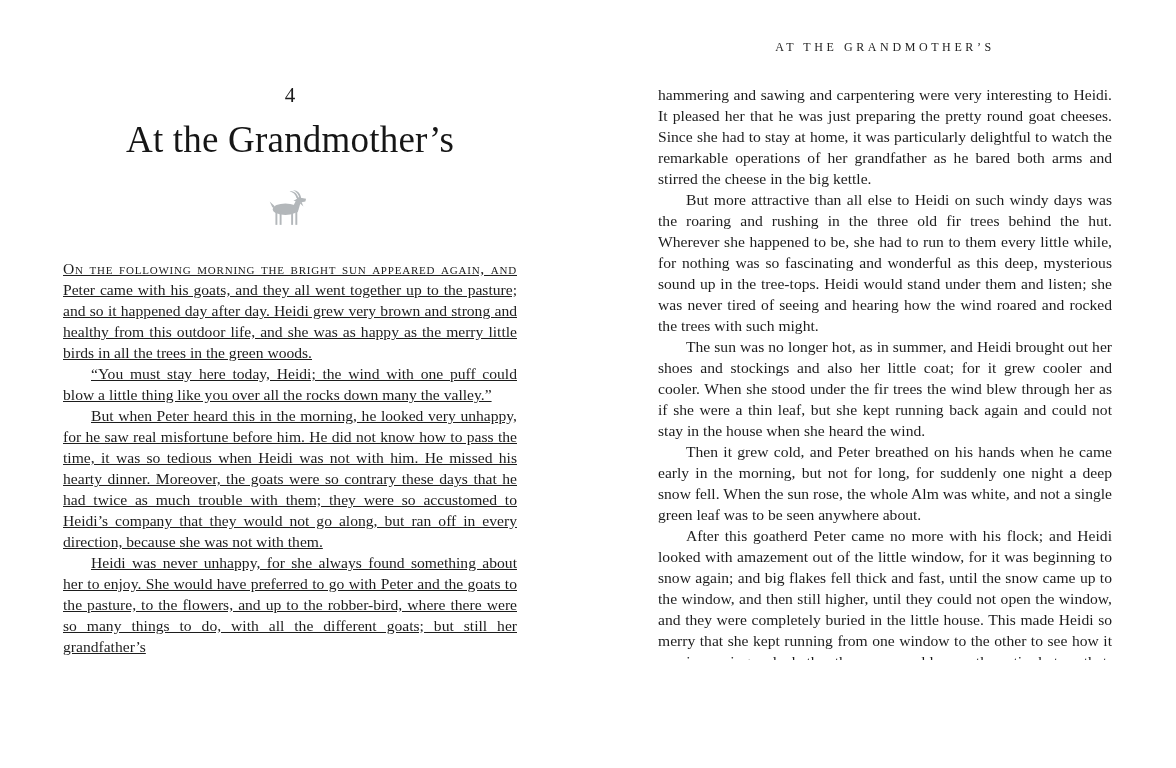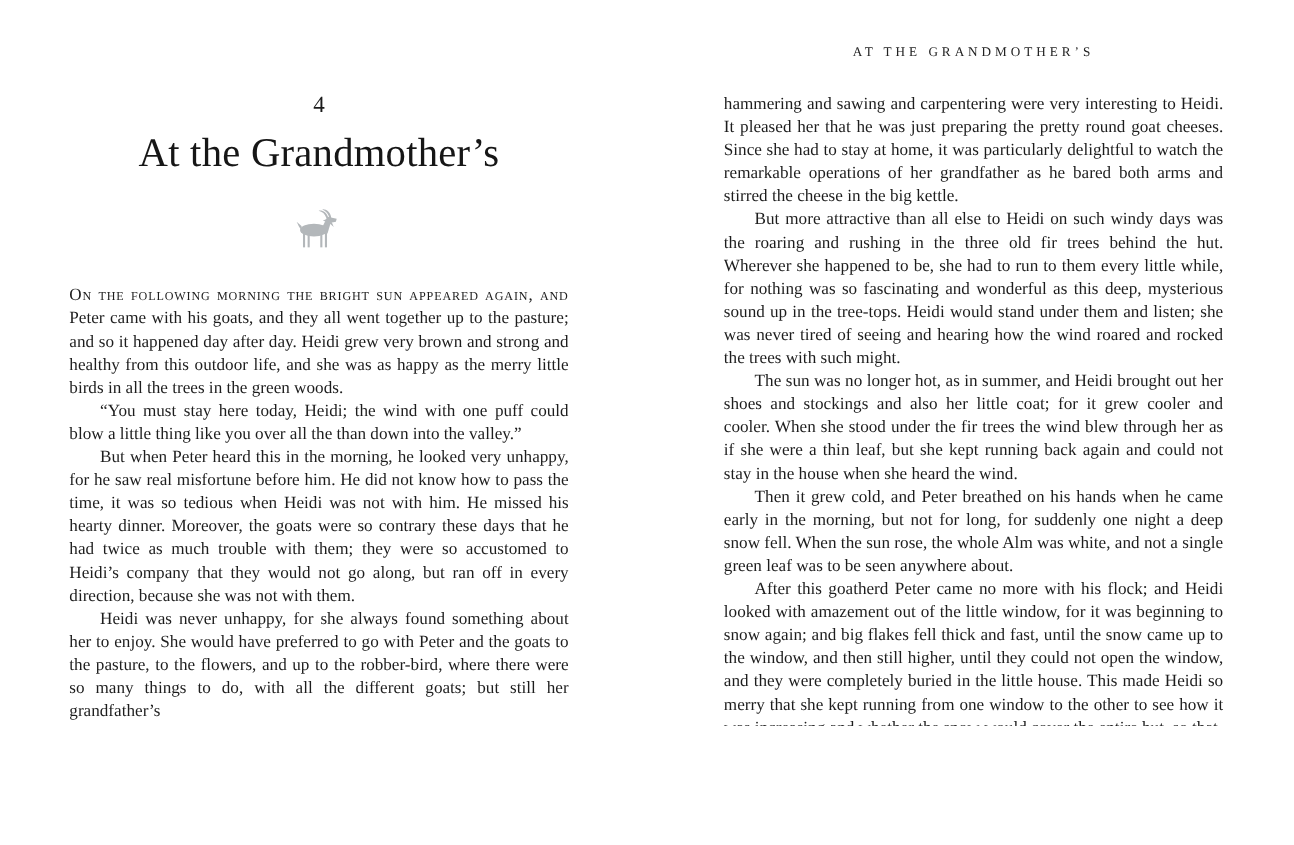--- a/index.html
+++ b/index.html
@@ -62,21 +62,21 @@
     color: #222222;
   }
 
   .body-text {
     text-align: justify;
     font-size: 15.6px;
     line-height: 21px;
     color: #1d1d1d;
     hyphens: none;
   }
-  .page-left  .body-text { margin-top: 28px; }
+  .page-left  .body-text { margin-top: 28px; text-decoration: underline; }
   .page-right .body-text { margin-top: 30px; }
 
   .body-text p {
     margin: 0;
     text-indent: 28px;
   }
   .body-text p.no-indent { text-indent: 0; margin-top: 20px; }
 
   .lead-caps {
     font-variant: small-caps;
@@ -128,21 +128,21 @@
             <rect x="16.5" y="29" width="2.5" height="17"></rect>
             <rect x="31.5" y="29" width="2.5" height="17"></rect>
             <rect x="37" y="28" width="2.5" height="18"></rect>
           </g>
         </svg>
       </span>
     </div>
 
     <div class="body-text">
       <p class="no-indent"><span class="lead-caps">On the following morning the bright sun appeared again, and</span><span> Peter came with his goats, and they all went together up to the pasture; and so it happened day after day. Heidi grew very brown and strong and healthy from this outdoor life, and she was as happy as the merry little birds in all the trees in the green woods.</span></p>
-      <p>“You must stay here today, Heidi; the wind with one puff could blow a little thing like you over all the than down into the valley.”</p>
+      <p>“You must stay here today, Heidi; the wind with one puff could blow a little thing like you over all the rocks down many the valley.”</p>
       <p>But when Peter heard this in the morning, he looked very unhappy, for he saw real misfortune before him. He did not know how to pass the time, it was so tedious when Heidi was not with him. He missed his hearty dinner. Moreover, the goats were so contrary these days that he had twice as much trouble with them; they were so accustomed to Heidi’s company that they would not go along, but ran off in every direction, because she was not with them.</p>
       <p>Heidi was never unhappy, for she always found something about her to enjoy. She would have preferred to go with Peter and the goats to the pasture, to the flowers, and up to the robber-bird, where there were so many things to do, with all the different goats; but still her grandfather’s</p>
     </div>
 
     <div class="folio">50</div>
   </div>
 
   <div class="page page-right">
 
     <div class="running-head">AT THE GRANDMOTHER’S</div>

